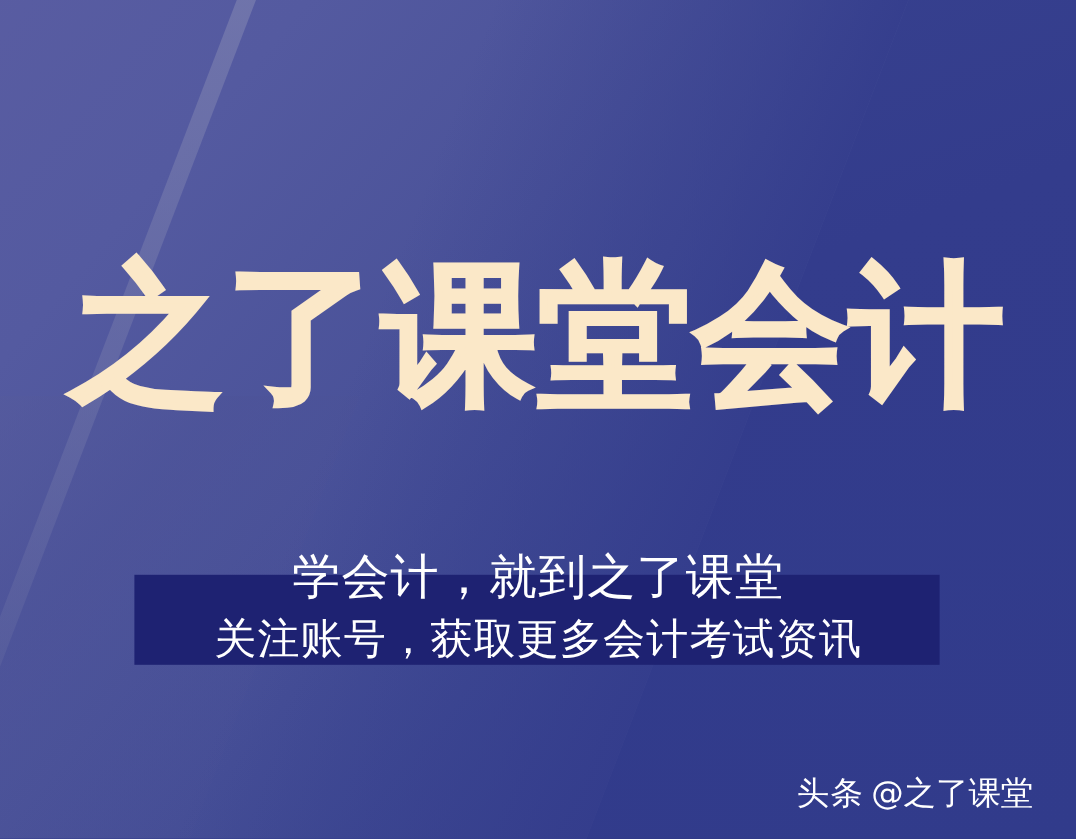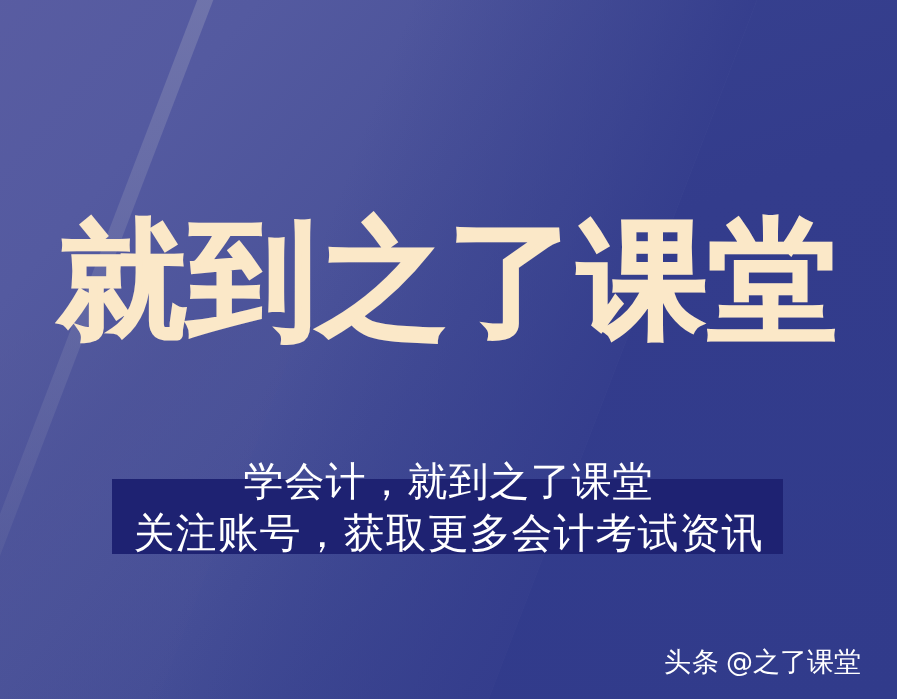--- a/index.html
+++ b/index.html
@@ -108,22 +108,22 @@
     background: #1e2272;
   }
   .sub-line {
     position: relative;
     color: #ffffff;
     font-size: 40px;
     line-height: 52px;
     white-space: nowrap;
     font-family: "DejaVu Sans", "Liberation Sans", sans-serif;
   }
-  .sub-line.l1 { letter-spacing: 1px; }
-  .sub-line.l2 { letter-spacing: 1px; font-size: 41px; }
+  .sub-line.l1 { letter-spacing: 1px; font-family: Liberation Serif, serif; }
+  .sub-line.l2 { letter-spacing: 1px; font-size: 35px; }
 
   .watermark {
     position: absolute;
     right: 36px;
     bottom: 24px;
     color: #ffffff;
     font-size: 27px;
     line-height: 1;
     white-space: nowrap;
     font-family: "DejaVu Sans", "Liberation Sans", sans-serif;
@@ -144,21 +144,21 @@
 <div id="poster">
 
   <div class="bg-base"></div>
   <div class="bg-wedge"></div>
   <div class="bg-wedge-fade"></div>
   <div class="bg-lower"></div>
   <div class="bg-stripe"></div>
 
   <div class="content">
 
-    <div class="headline">就到之了课堂</div>
+    <div class="headline">之了课堂会计</div>
 
     <div class="sub-wrap">
       <div class="sub-band"></div>
       <div class="sub-line l1">学会计，就到之了课堂</div>
       <div class="sub-line l2">关注账号，获取更多会计考试资讯</div>
     </div>
 
     <div class="watermark">
       <span class="wm-brand">头条</span><span class="wm-handle">@之了课堂</span>
     </div>

